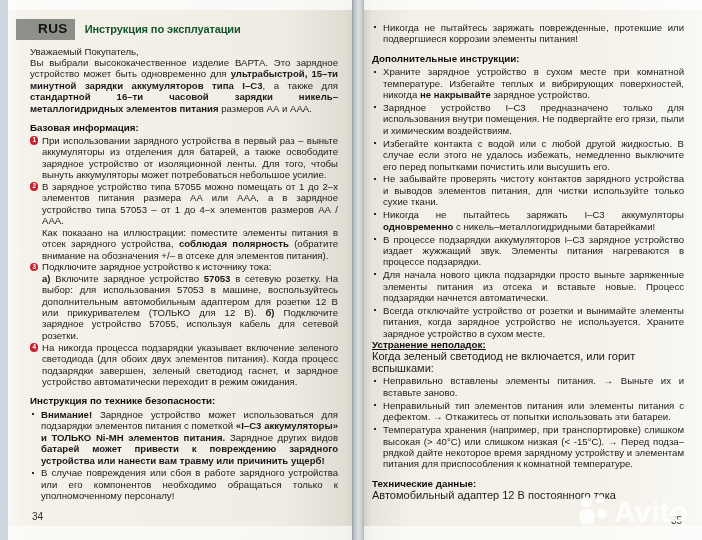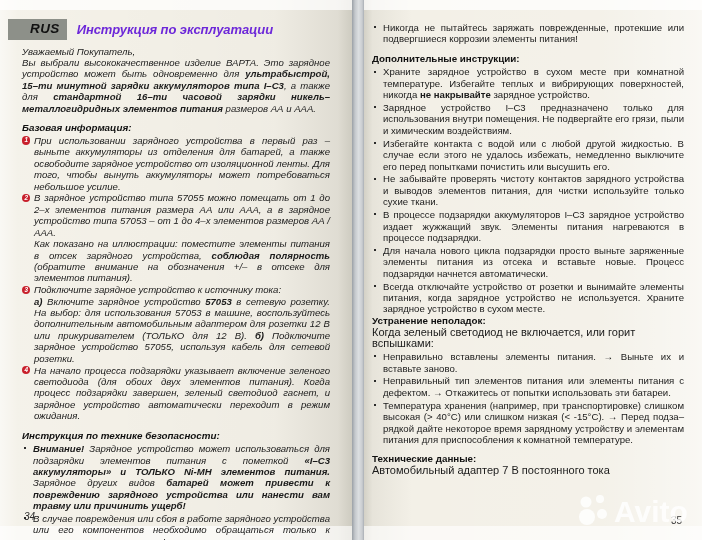--- a/index.html
+++ b/index.html
@@ -17,21 +17,21 @@
   }
 
   
   .page {
     position: absolute;
     top: 0;
     bottom: 0;
     background: #f3f0e7;
     overflow: hidden;
   }
-  .page-left  { left: 0px;   width: 352px; font-style: italic; }
+  .page-left  { left: 8px;   width: 352px; }
   .page-right { left: 364px; width: 342px; }
 
   
   .page-left::before {
     content: "";
     position: absolute;
     inset: 0;
     background: linear-gradient(to right,
         rgba(255,255,255,0.55) 0%,
         rgba(255,255,255,0.12) 5%,
@@ -99,36 +99,36 @@
     background: #8d9089;
     color: #111;
     font-size: 13.5px;
     font-weight: bold;
     letter-spacing: 0.4px;
     padding: 2px 7px 3px 22px;
     margin-left: -14px;
     line-height: 1.15;
   }
   .doc-title {
-    font-size: 13px;
-    font-weight: bold;
-    color: #6d28d9;
+    font-size: 11px;
+    font-weight: bold;
+    color: #14532d;
     letter-spacing: -0.1px;
   }
 
   
   .para {
     font-size: 9.6px;
     line-height: 11.4px;
     text-align: justify;
     margin: 0;
     color: #1c1c1c;
   }
   .p-gap   { margin-top: 6px; }
-  .p-gap-s { margin-top: 3px; }
+  .p-gap-s { margin-top: 3px; text-decoration: underline; }
   .b { font-weight: bold; }
 
   .sec-head {
     font-size: 9.8px;
     font-weight: bold;
     line-height: 12px;
     margin: 0;
     color: #101010;
   }
   .sec-head.gap { margin-top: 8px; }
@@ -244,21 +244,21 @@
           <span>В зарядное устройство типа 57055 можно помещать от 1 до 2–х элементов питания размера АА или ААА, а в зарядное устройство типа 57053 – от 1 до 4–х элементов размеров АА / ААА.</span>
           <span class="cont"><span>Как показано на иллюстрации: поместите элементы питания в отсек зарядного устройства, </span><span class="b">соблюдая полярность</span><span> (обратите внимание на обозначения +/– в отсеке для элементов питания).</span></span>
         </li>
         <li>
           <span class="marker">3</span>
           <span>Подключите зарядное устройство к источнику тока:</span>
           <span class="cont"><span class="b">а)</span><span> Включите зарядное устройство </span><span class="b">57053</span><span> в сетевую розетку. На выбор: для использования 57053 в машине, воспользуйтесь дополнительным автомобильным адаптером для розетки 12 В или прикуривателем (ТОЛЬКО для 12 В). </span><span class="b">б)</span><span> Подключите зарядное устройство 57055, используя кабель для сетевой розетки.</span></span>
         </li>
         <li>
           <span class="marker">4</span>
-          <span>На начало процесса подзарядки указывает включение зеленого светодиода (для обоих двух элементов питания). Когда процесс подзарядки завершен, зеленый светодиод гаснет, и зарядное устройство автоматически переходит в режим ожидания.</span>
+          <span>На никогда процесса подзарядки указывает включение зеленого светодиода (для обоих двух элементов питания). Когда процесс подзарядки завершен, зеленый светодиод гаснет, и зарядное устройство автоматически переходит в режим ожидания.</span>
         </li>
       </ul>
 
       <p class="sec-head gap">Инструкция по технике безопасности:</p>
 
       <ul class="dotlist">
         <li>
           <span class="bullet"></span>
           <span class="b">Внимание!</span><span> Зарядное устройство может использоваться для подзарядки элементов питания с пометкой </span><span class="b">«I–C3 аккумуляторы» и ТОЛЬКО Ni-MH элементов питания.</span><span> Зарядное других видов </span><span class="b">батарей может привести к повреждению зарядного устройства или нанести вам травму или причинить ущерб!</span>
         </li>
@@ -301,20 +301,24 @@
         <li>
           <span class="bullet"></span>
           <span>Избегайте контакта с водой или с любой другой жидкостью. В случае если этого не удалось избежать, немедленно выключите его перед попытками почистить или высушить его.</span>
         </li>
         <li>
           <span class="bullet"></span>
           <span>Не забывайте проверять чистоту контактов зарядного устройства и выводов элементов питания, для чистки используйте только сухие ткани.</span>
         </li>
         <li>
           <span class="bullet"></span>
+          <span>Никогда не пытайтесь заряжать I–C3 аккумуляторы </span><span class="b">одновременно</span><span> с никель–металлогидридными батарейками!</span>
+        </li>
+        <li>
+          <span class="bullet"></span>
           <span>В процессе подзарядки аккумуляторов I–C3 зарядное устройство издает жужжащий звук. Элементы питания нагреваются в процессе подзарядки.</span>
         </li>
         <li>
           <span class="bullet"></span>
           <span>Для начала нового цикла подзарядки просто выньте заряженные элементы питания из отсека и вставьте новые. Процесс подзарядки начнется автоматически.</span>
         </li>
         <li>
           <span class="bullet"></span>
           <span>Всегда отключайте устройство от розетки и вынимайте элементы питания, когда зарядное устройство не используется. Храните зарядное устройство в сухом месте.</span>
         </li>
@@ -332,21 +336,21 @@
           <span class="bullet"></span>
           <span>Неправильный тип элементов питания или элементы питания с дефектом. → Откажитесь от попытки использовать эти батареи.</span>
         </li>
         <li>
           <span class="bullet"></span>
           <span>Температура хранения (например, при транспортировке) слишком высокая (&gt; 40°C) или слишком низкая (&lt; -15°C). → Перед подза–рядкой дайте некоторое время зарядному устройству и элементам питания для приспособления к комнатной температуре.</span>
         </li>
       </ul>
 
       <p class="sec-head gap">Технические данные:</p>
-      <p class="plain-note">Автомобильный адаптер 7 В постоянного тока</p>
+      <p class="plain-note">Автомобильный адаптер 12 В постоянного тока</p>
     </div>
 
     <div class="folio folio-right">35</div>
 
     <svg class="watermark" viewBox="0 0 128 48">
       <circle class="wm-dot" cx="14" cy="16" r="5.5"></circle>
       <circle class="wm-dot" cx="28" cy="13" r="4"></circle>
       <circle class="wm-dot" cx="15" cy="31" r="8"></circle>
       <circle class="wm-dot" cx="30" cy="28" r="5"></circle>
       <text class="wm-text" x="42" y="36">Avito</text>

